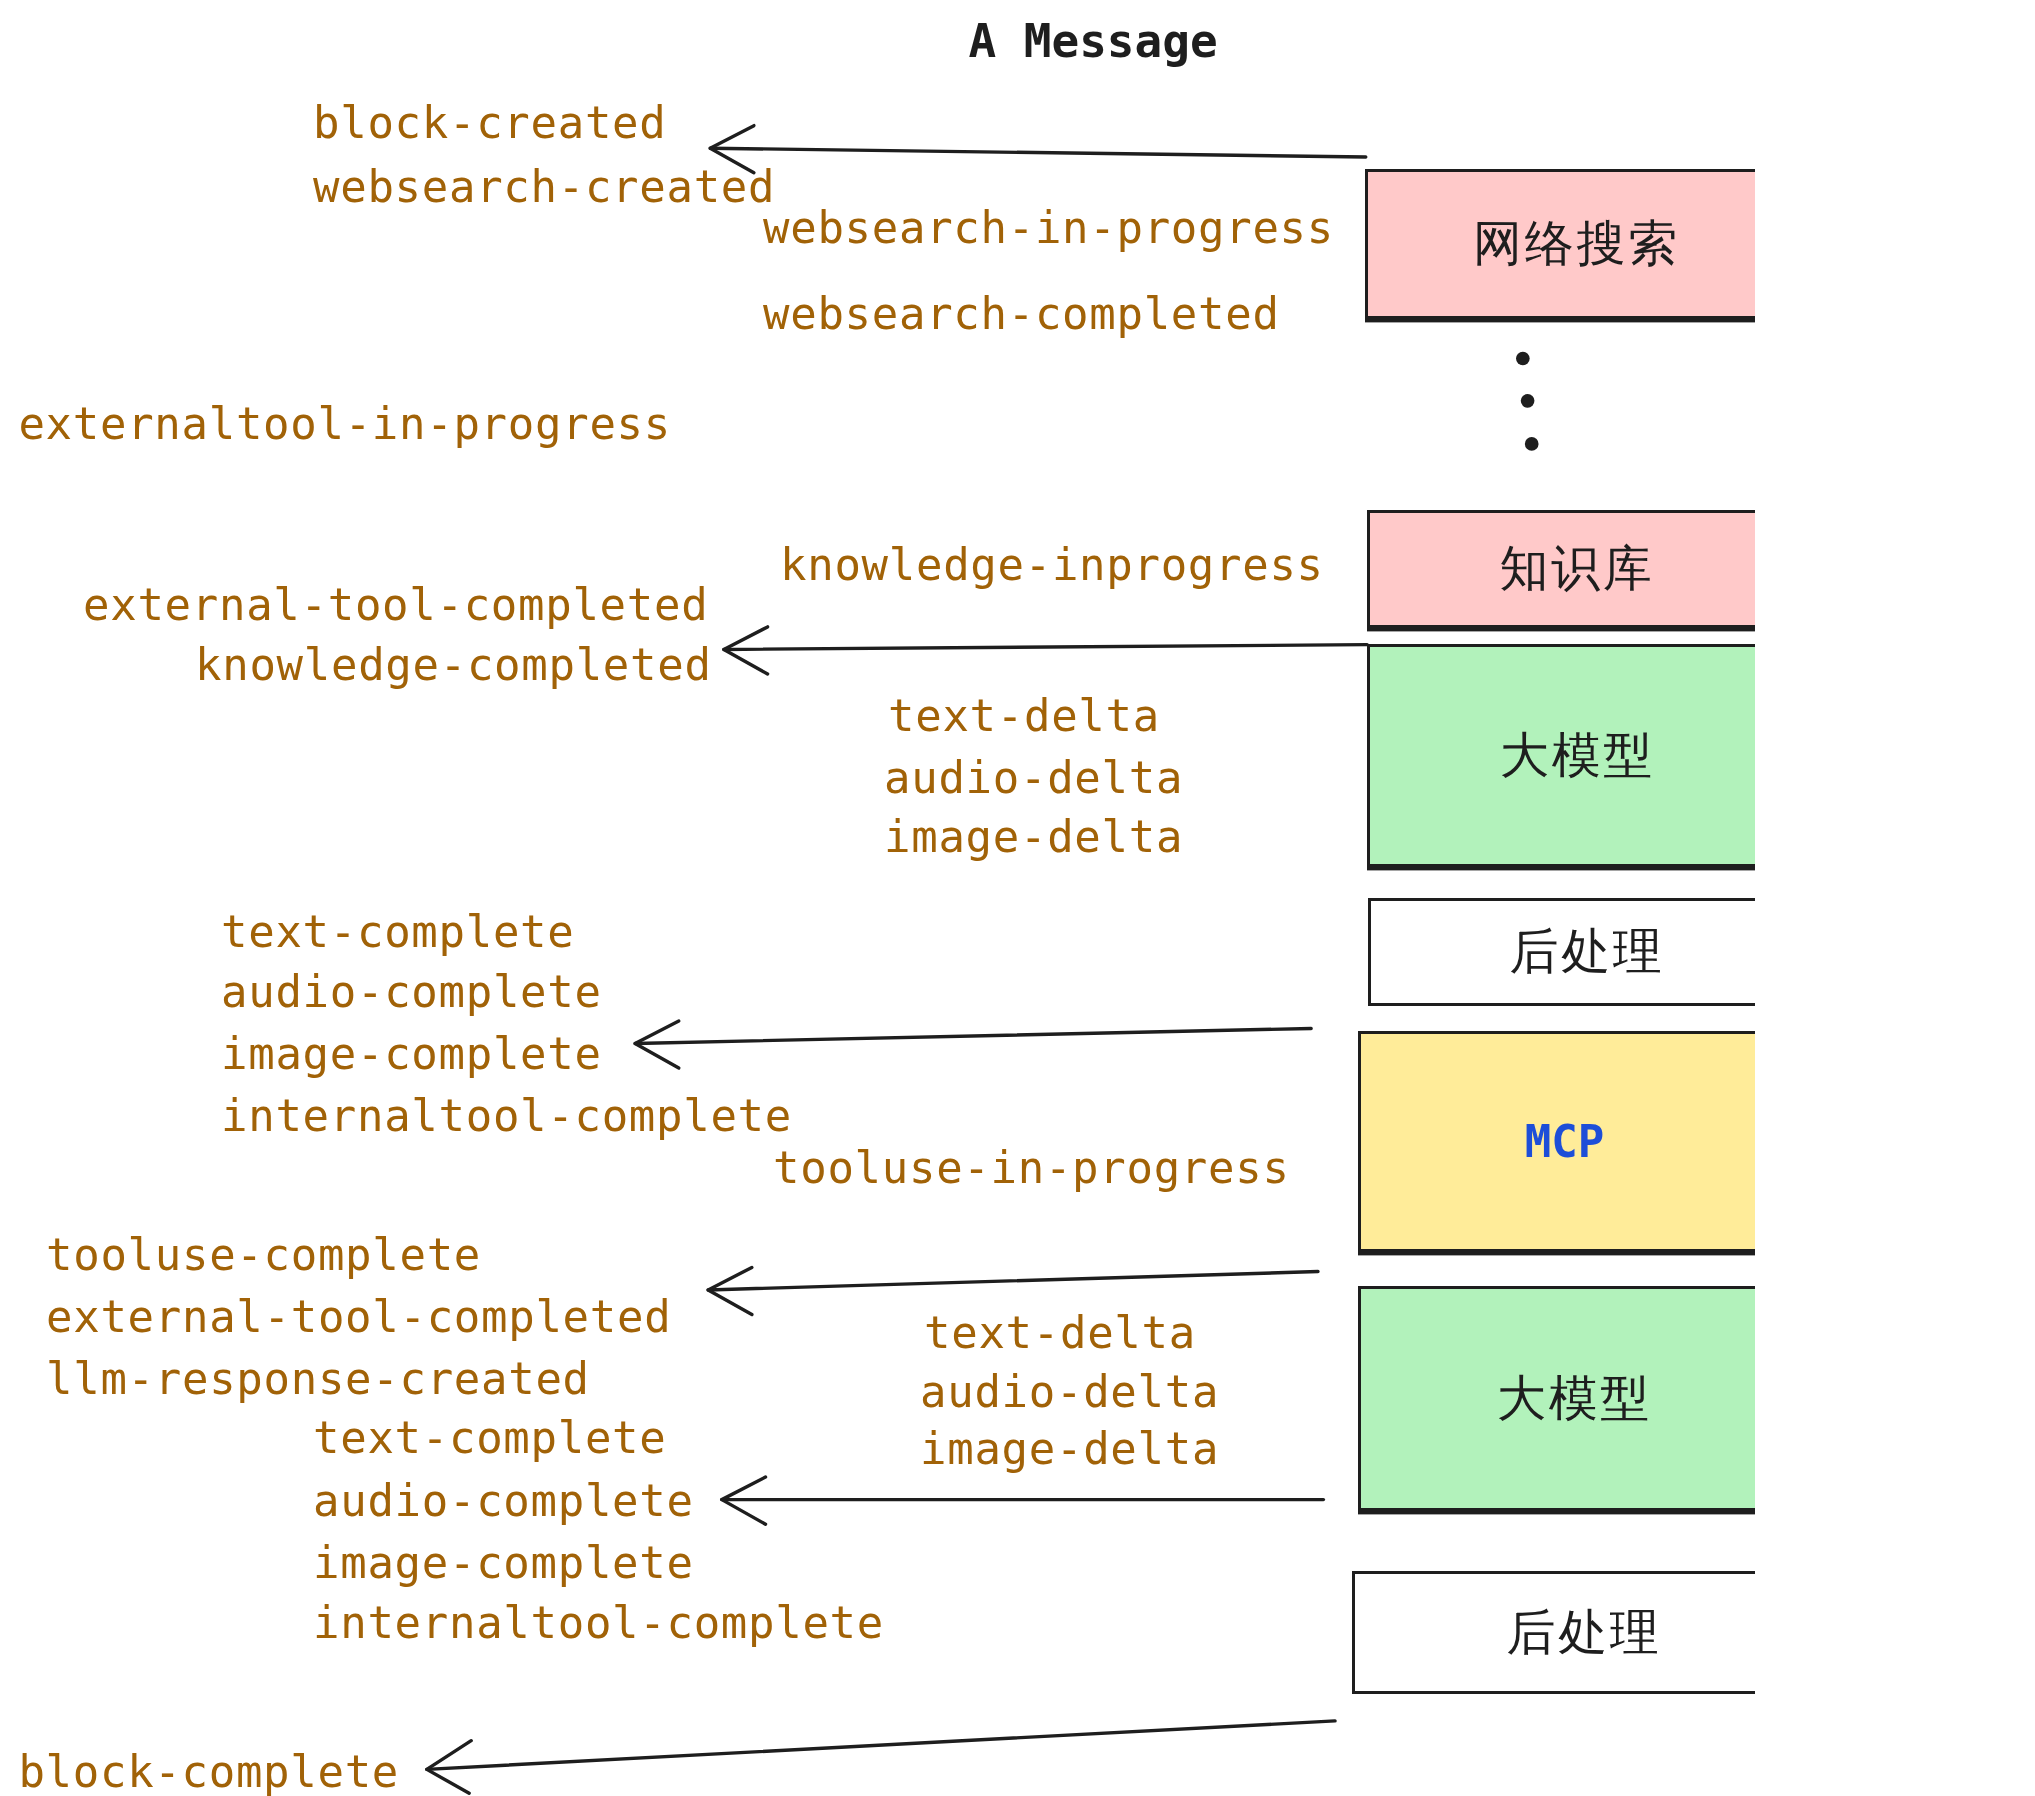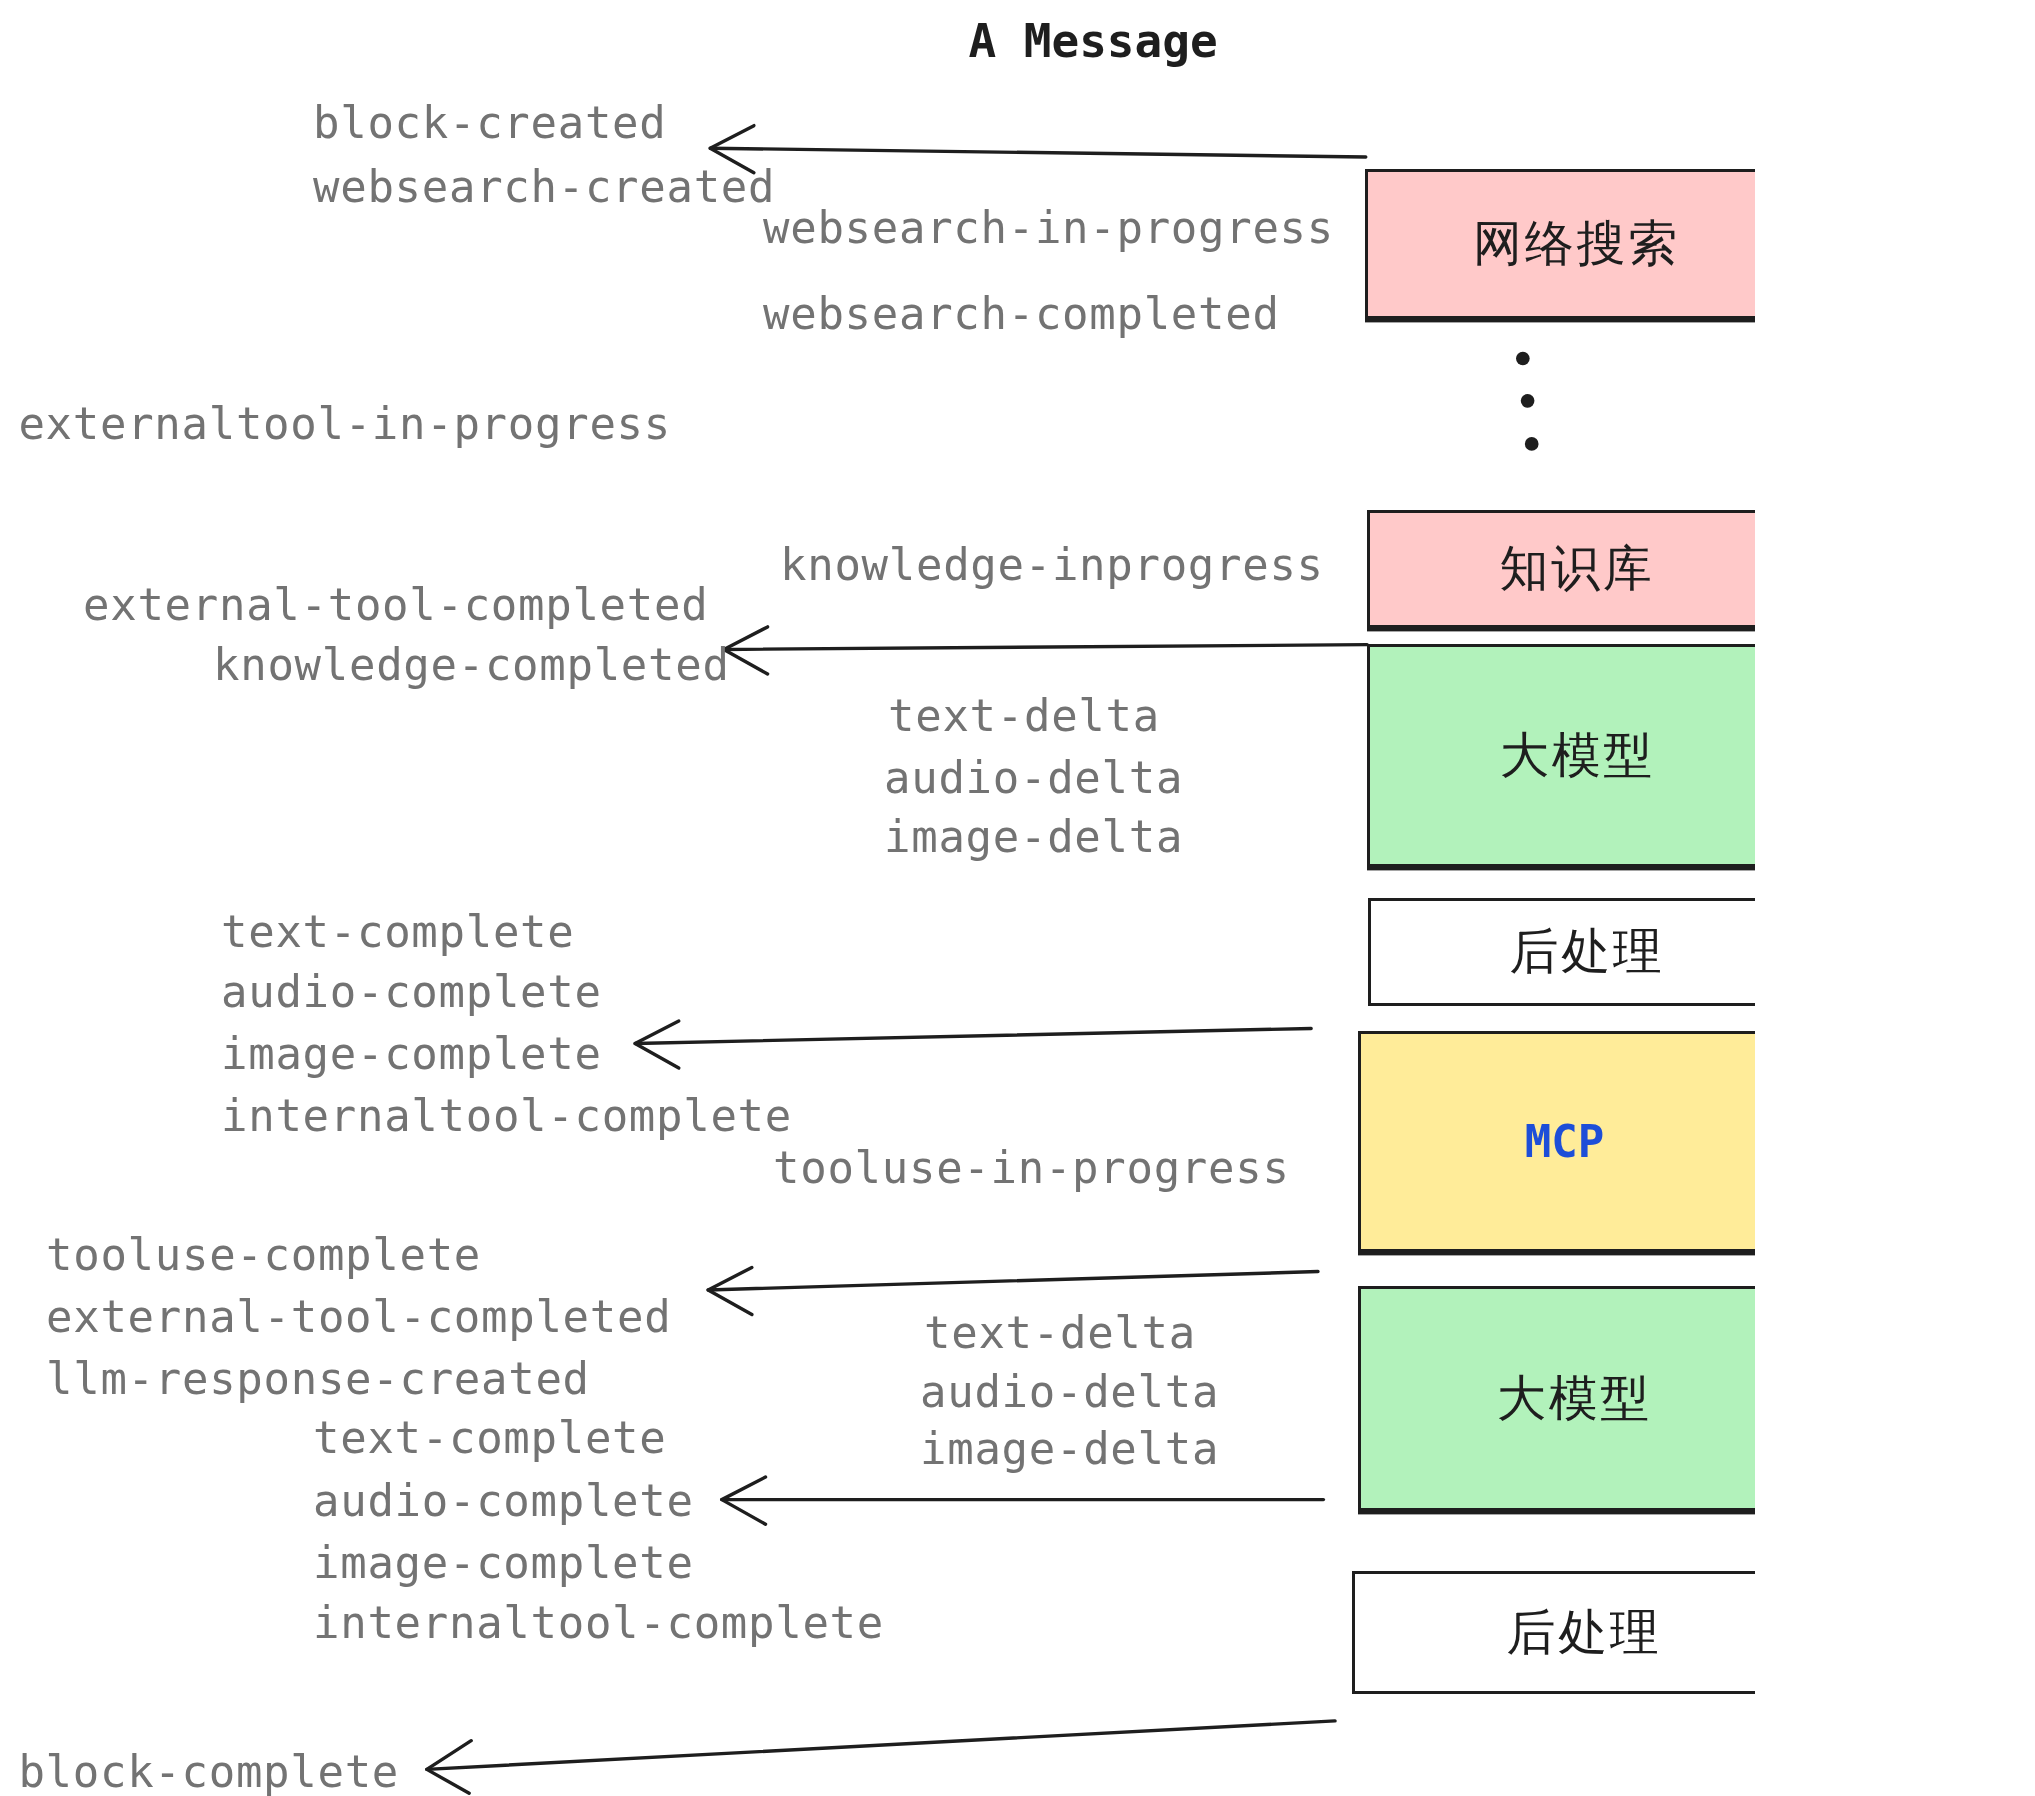--- a/index.html
+++ b/index.html
@@ -1,21 +1,21 @@
 <!DOCTYPE html>
 <html style="font-size:11px"><head>
 <meta charset="utf-8">
 <style>
   html,body{margin:0;padding:0;background:#ffffff;}
   #canvas{position:relative;width:1755px;height:1796px;background:#ffffff;overflow:hidden;
           font-family:"DejaVu Sans Mono", monospace;color:#1e1e1e;}
   .title{position:absolute;left:820px;top:13.7px;width:546px;text-align:center;
          font:bold 46px "DejaVu Sans Mono", monospace;color:#1e1e1e;}
   .evt{position:absolute;transform:translateY(-50%);white-space:nowrap;
-       font:44px "DejaVu Sans Mono", monospace;color:#737373;letter-spacing:0.7px;}
+       font:44px "DejaVu Sans Mono", monospace;color:#a16207;letter-spacing:0.7px;}
   .box{position:absolute;box-sizing:border-box;border:3.4px solid #1e1e1e;
        display:flex;align-items:center;justify-content:center;background:#ffffff;}
   .box.shadowed{box-shadow:0 3.4px 0 0 #1e1e1e;}
   .fill-pink{background:#ffc9c9;}
   .fill-green{background:#b2f2bb;}
   .fill-yellow{background:#ffec99;}
   .fill-white{background:#ffffff;}
   .cjk{font:49px "DejaVu Sans","Liberation Sans",sans-serif;color:#1e1e1e;letter-spacing:2.7px;margin-left:20px;}
   .mono-box-label{font:600 44px "DejaVu Sans Mono",monospace;color:#1d4ed8;}
   .side{position:absolute;transform:translateY(-50%);white-space:nowrap;
@@ -111,21 +111,21 @@
   <div class="side" style="left:1830px;top:365px">外部工具</div>
   <div class="side" style="left:1826px;top:1136px">外部工具</div>
 
   <div class="evt" style="left:313px;top:122px">block-created</div>
   <div class="evt" style="left:313px;top:186px">websearch-created</div>
   <div class="evt" style="left:763px;top:227px">websearch-in-progress</div>
   <div class="evt" style="left:763px;top:313px">websearch-completed</div>
   <div class="evt" style="left:18.4px;top:423px">externaltool-in-progress</div>
   <div class="evt" style="left:780px;top:564px">knowledge-inprogress</div>
   <div class="evt" style="left:83px;top:604px">external-tool-completed</div>
-  <div class="evt" style="left:213px;top:664px">knowledge-completed</div>
+  <div class="evt" style="left:195px;top:664px">knowledge-completed</div>
   <div class="evt" style="left:888px;top:715px">text-delta</div>
   <div class="evt" style="left:884px;top:777px">audio-delta</div>
   <div class="evt" style="left:884px;top:836px">image-delta</div>
   <div class="evt" style="left:221px;top:931px">text-complete</div>
   <div class="evt" style="left:221px;top:991px">audio-complete</div>
   <div class="evt" style="left:221px;top:1053px">image-complete</div>
   <div class="evt" style="left:221px;top:1115px">internaltool-complete</div>
   <div class="evt" style="left:773px;top:1167px">tooluse-in-progress</div>
   <div class="evt" style="left:46px;top:1254px">tooluse-complete</div>
   <div class="evt" style="left:46px;top:1316px">external-tool-completed</div>

